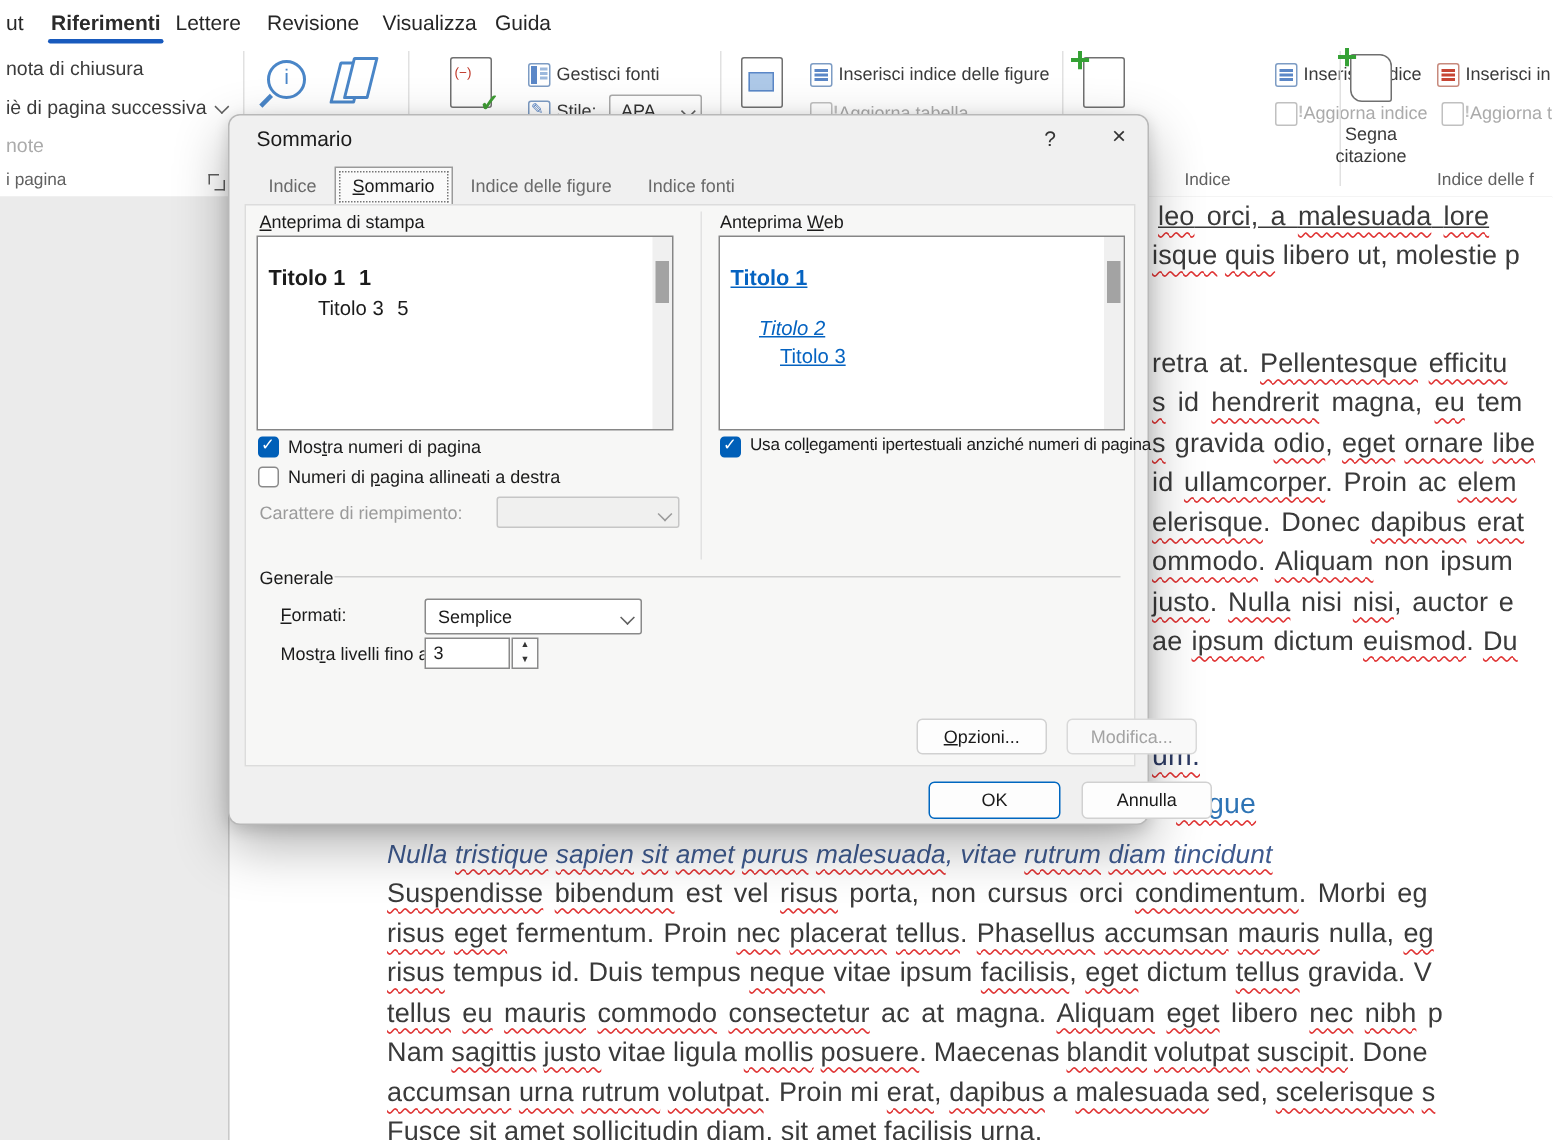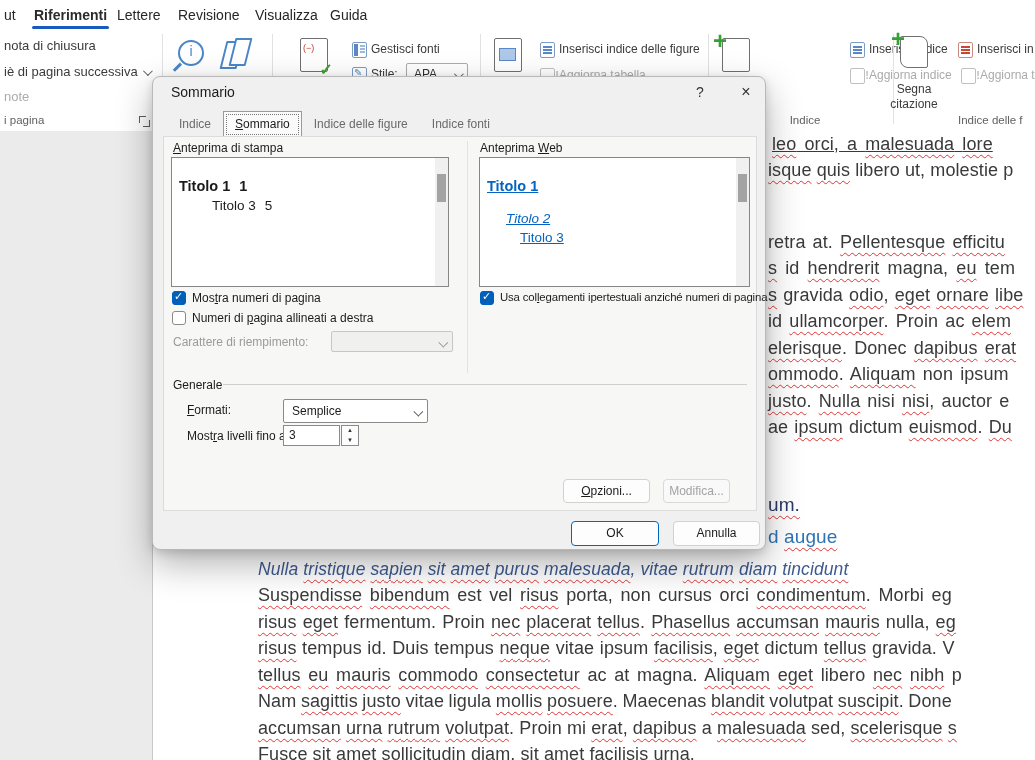--- a/index.html
+++ b/index.html
@@ -95,21 +95,21 @@
   .combo{position:absolute;background:#fff;border:1px solid #8a8a8a;border-radius:2px;box-sizing:border-box;font-size:12px;color:#1b1b1b;}
   .combo .val{position:absolute;left:8px;top:50%;transform:translateY(-50%);}
   .combo .chev{position:absolute;right:8px;top:50%;transform:rotate(45deg) translateY(-4px);border-color:#5f5f5f;}
   .combo.dis{background:#f0f0ef;border-color:#c6c6c6;}
   .combo.dis .chev{border-color:#9b9b9b;}
   .groupline{position:absolute;height:1px;background:#cfcfcf;}
   .spinedit{position:absolute;background:#fff;border:1px solid #8a8a8a;box-sizing:border-box;font-size:12px;color:#1b1b1b;padding:2px 0 0 5px;}
   .spinner{position:absolute;border:1px solid #8a8a8a;background:#fdfdfd;box-sizing:border-box;}
   .spinner .up,.spinner .dn{position:absolute;left:0;right:0;height:50%;font-size:6px;color:#333;text-align:center;line-height:9px;}
   .spinner .dn{bottom:0;}
-  .btn{position:absolute;background:#fdfdfd;border:1px solid #d1d1d1;border-radius:4px;box-sizing:border-box;font-size:12px;color:#1b1b1b;text-align:center;}
+  .btn{position:absolute;background:#fdfdfd;border:1px solid #d1d1d1;border-radius:4px;box-sizing:border-box;font-size:12px;color:#1b1b1b;text-align:center;margin-left:48px;}
   .btn.default{border:1.5px solid #0067c0;}
   .btn.disabled{color:#a3a3a3;border-color:#d9d9d9;background:#f9f9f9;}
 </style>
 </head>
 <body>
 
 <div class="screen">
 
   <div class="rtabs">
     <span class="rtab" style="left:2px">ut</span>
@@ -259,18 +259,18 @@
         <span class="chev"></span>
     </div>
     <div class="dlabel" style="left:34px;top:352px">Most<span class="accel">r</span>a livelli fino a:</div>
     <div class="spinedit" style="left:130px;top:348px;width:57px;height:21px">3</div>
     <div class="spinner" style="left:188px;top:348px;width:18px;height:21px">
       <div class="up">▲</div>
       <div class="dn">▼</div>
     </div>
 
     <div class="btn" style="left:410px;top:402px;width:87px;height:24px;line-height:22px"><span class="accel">O</span>pzioni...</div>
-    <div class="btn disabled" style="left:510px;top:402px;width:67px;height:24px;line-height:22px">Modifica...</div>
+    <div class="btn disabled" style="left:510px;top:402px;width:87px;height:24px;line-height:22px">Modifica...</div>
     <div class="btn default" style="left:418px;top:444px;width:88px;height:25px;line-height:22px">OK</div>
     <div class="btn" style="left:520px;top:444px;width:87px;height:25px;line-height:23px">Annulla</div>
   </div>
 
 </div>
 
 </body></html>

